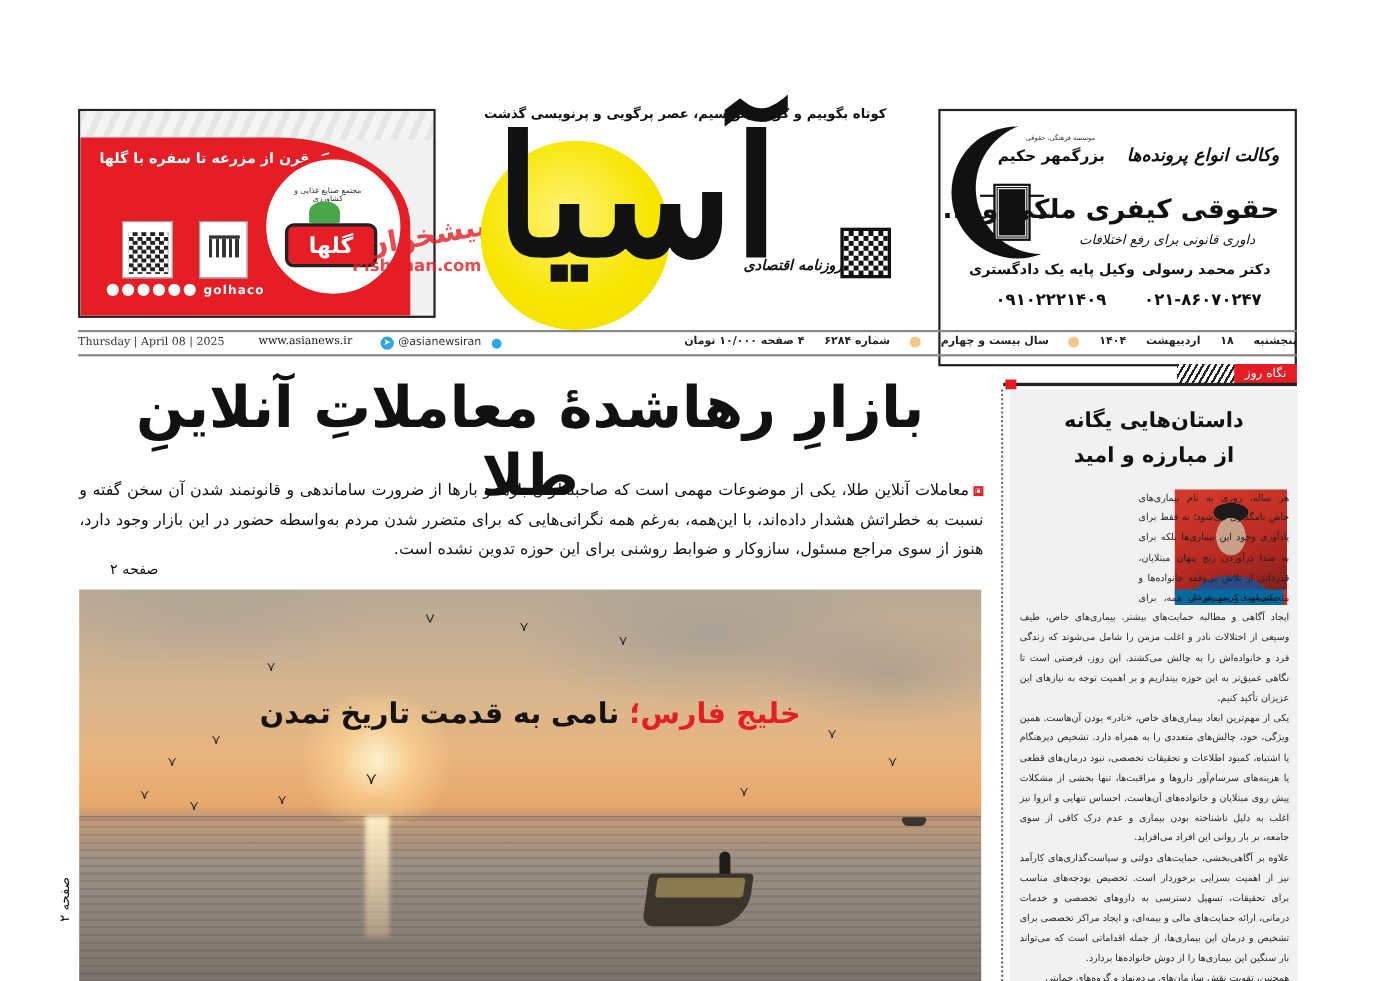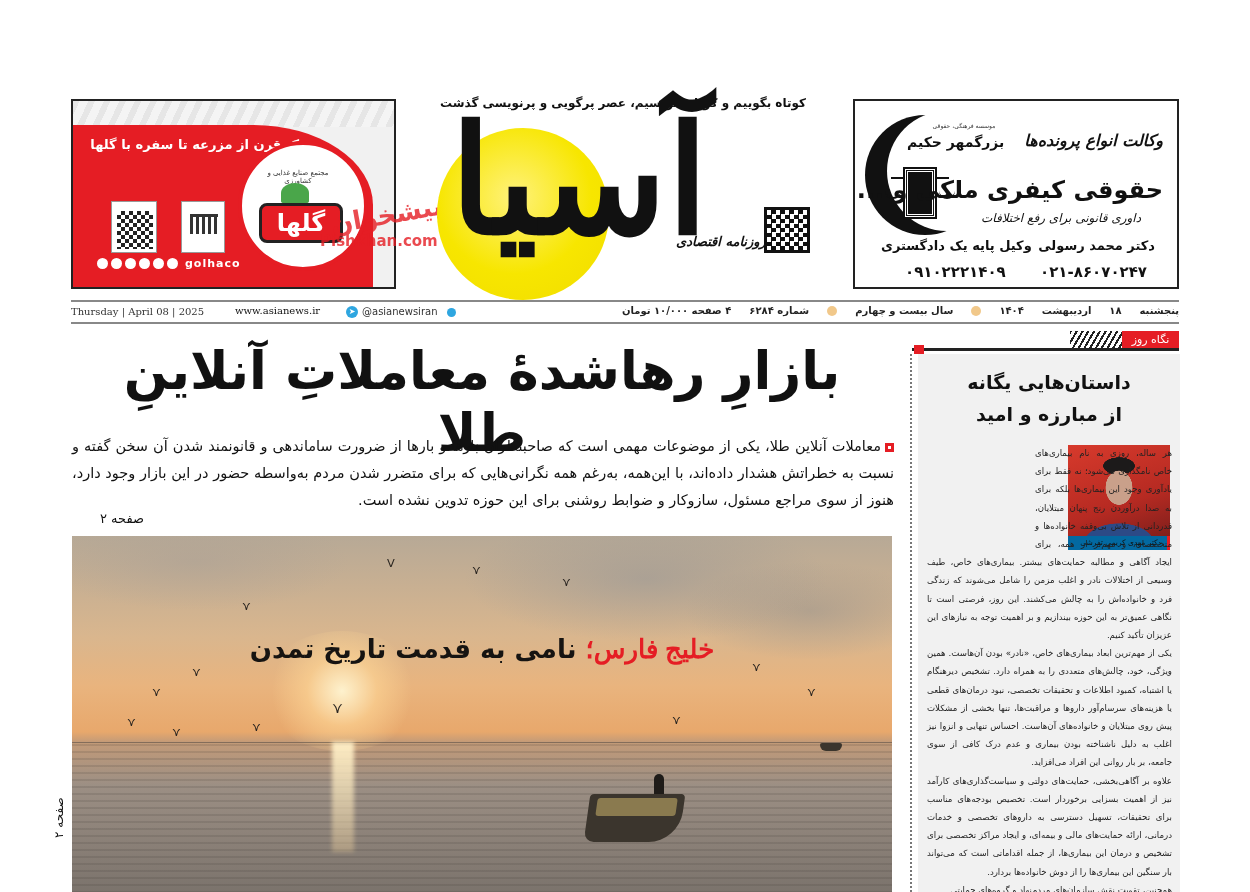--- a/index.html
+++ b/index.html
@@ -10,21 +10,21 @@
   .ad-left {
     position: absolute; left: 71px; top: 99px; width: 325px; height: 190px;
     border: 2px solid #222; background: #f1f1f1; overflow: hidden;
   }
   .ad-left .herbs { position: absolute; left: 0; top: 0; right: 0; height: 26px;
     background: repeating-linear-gradient(115deg, #e6e6e6 0 6px, #f4f4f4 6px 14px); }
   .ad-left .red { position: absolute; left: 0; top: 24px; width: 300px; bottom: 0; background: #e51d24; border-top-right-radius: 120px 80px; }
   .ad-left .slogan { position: absolute; right: 90px; top: 36px; color: #fff; font-weight: bold; font-size: 13px; direction: rtl; }
   .ad-left .circle { position: absolute; left: 165px; top: 40px; width: 130px; height: 130px; border-radius: 50%; background: #fff; border: 4px solid #e51d24; }
   .ad-left .brand-sub { position: absolute; left: 180px; top: 68px; font-size: 7px; direction: rtl; color: #333; width: 90px; text-align: center; }
-  .ad-left .brand { position: absolute; left: 186px; top: 102px; width: 84px; height: 40px; background: #e51d24; color: #fff; border: 3px solid #222; border-radius: 8px; font-weight: bold; font-size: 24px; text-align: center; line-height: 34px; direction: rtl; }
+  .ad-left .brand { position: absolute; left: 186px; top: 102px; width: 84px; height: 40px; background: #e51d24; color: #fff; border: 3px solid #222; border-radius: 8px; font-weight: bold; font-size: 20px; text-align: center; line-height: 34px; direction: rtl; }
   .ad-left .leaf { position: absolute; left: 208px; top: 82px; width: 28px; height: 20px; background: #4aa64a; border-radius: 50% 50% 10% 10%; }
   .ad-left .qr { position: absolute; left: 38px; top: 100px; width: 46px; height: 52px; background: #fff; border: 1px solid #999; }
   .ad-left .qr .q { position: absolute; left: 5px; top: 9px; width: 36px; height: 38px;
     background: repeating-conic-gradient(#222 0 25%, #fff 0 50%) 0 0/8px 8px; }
   .ad-left .unesco { position: absolute; left: 108px; top: 100px; width: 44px; height: 52px; background: #fff; border: 1px solid #999; }
   .ad-left .unesco .col { position: absolute; top: 12px; left: 8px; width: 28px; height: 20px; border-top: 3px solid #333;
     background: repeating-linear-gradient(90deg, #333 0 3px, #fff 3px 6px); }
   .ad-left .social { position: absolute; left: 24px; top: 156px; display: flex; gap: 3px; align-items: center; }
   .ad-left .social span.dot { width: 11px; height: 11px; border-radius: 50%; background: #fff; display: inline-block; }
   .ad-left .social .handle { color: #fff; font-size: 11px; font-weight: bold; margin-left: 4px; letter-spacing: 1px; }
@@ -35,21 +35,21 @@
 
   .tagline { position: absolute; left: 440px; top: 96px; font-size: 12px; font-weight: bold; direction: rtl; color: #111; }
   .sun { position: absolute; left: 437px; top: 128px; width: 172px; height: 172px; border-radius: 50%;
     background: radial-gradient(circle at 45% 40%, #fff27a 0%, #f7e600 55%, #f1dc00 100%); }
   .logo-word { position: absolute; left: 450px; top: 105px; font-family: "DejaVu Serif", serif; font-size: 150px; font-weight: bold; color: #111; direction: rtl; line-height: 1; letter-spacing: -6px; }
   .logo-sub { position: absolute; left: 676px; top: 234px; font-size: 13px; font-style: italic; direction: rtl; font-weight: bold; }
   .logo-qr { position: absolute; left: 764px; top: 207px; width: 46px; height: 46px;
     background: repeating-conic-gradient(#111 0 25%, #fff 0 50%) 0 0/9px 9px; border: 3px solid #111; }
 
   .ad-right {
-    position: absolute; left: 853px; top: 99px; width: 326px; height: 190px; border: 2px solid #222; background: #fff; overflow: hidden;
+    position: absolute; left: 853px; top: 99px; width: 326px; height: 234px; border: 2px solid #222; background: #fff; overflow: hidden;
   }
   .ad-right .crescent { position: absolute; left: 10px; top: 14px; width: 120px; height: 120px; border-radius: 50%; background: #111; }
   .ad-right .crescent::after { content: ""; position: absolute; left: 22px; top: -4px; width: 120px; height: 120px; border-radius: 50%; background: #fff; }
   .ad-right .institute { position: absolute; left: 68px; top: 21px; font-size: 6px; direction: rtl; color: #333; width: 82px; text-align: center; }
   .ad-right .inst-name { position: absolute; left: 52px; top: 33px; font-size: 14px; font-weight: bold; direction: rtl; }
   .ad-right .pillar { position: absolute; left: 50px; top: 68px; width: 30px; height: 48px; background: #111; border: 3px double #fff; outline: 2px solid #111; }
   .ad-right .scale-l, .ad-right .scale-r { position: absolute; top: 90px; width: 16px; height: 8px; border-bottom: 2px solid #111; border-radius: 0 0 8px 8px; }
   .ad-right .scale-l { left: 30px; } .ad-right .scale-r { left: 84px; }
   .ad-right .beam { position: absolute; left: 36px; top: 76px; width: 58px; height: 2px; background: #111; }
   .ad-right .line1 { position: absolute; right: 14px; top: 30px; font-size: 16px; font-weight: bold; font-style: italic; direction: rtl; }
@@ -86,21 +86,21 @@
   .photo .sunglow { position: absolute; left: 190px; top: 95px; width: 160px; height: 120px; border-radius: 50%; background: radial-gradient(circle, rgba(255,245,210,0.95) 0%, rgba(255,215,150,0.6) 35%, transparent 70%); }
   .photo .horizon { position: absolute; left: 0; right: 0; top: 206px; height: 1px; background: rgba(90,80,70,0.6); }
   .photo .reflection { position: absolute; left: 260px; top: 206px; width: 22px; height: 110px; background: linear-gradient(180deg, rgba(255,240,200,0.95), rgba(255,220,160,0.3)); filter: blur(2px); }
   .photo .sea { position: absolute; left: 0; right: 0; top: 208px; bottom: 0; background: repeating-linear-gradient(180deg, rgba(60,55,50,0.15) 0 2px, transparent 2px 7px); }
   .photo .boat { position: absolute; left: 515px; top: 258px; width: 95px; height: 48px; background: #3b352d; border-radius: 4px 4px 30px 10px; transform: skewX(-8deg); }
   .photo .boat::before { content:""; position: absolute; left: 8px; top: 4px; width: 80px; height: 18px; background: #8a7a4f; border-radius: 3px; }
   .photo .fisher { position: absolute; left: 582px; top: 238px; width: 10px; height: 24px; background: #1f1c19; border-radius: 5px 5px 2px 2px; }
   .photo .boat2 { position: absolute; left: 748px; top: 207px; width: 22px; height: 8px; background: #3b352d; border-radius: 2px 2px 6px 6px; }
   .photo .bird { position: absolute; color: #2a2520; font-size: 12px; line-height: 1; }
   .photo .caption { position: absolute; left: 0; right: 0; top: 98px; text-align: center; direction: rtl; font-size: 26px; font-weight: bold; color: #161412; }
-  .photo .caption .red { color: #e51d24; font-family: Liberation Serif, serif; }
+  .photo .caption .red { color: #e51d24; }
   .vertical-ref { position: absolute; left: 52px; top: 838px; font-size: 12px; direction: rtl; transform: rotate(-90deg); transform-origin: left top; white-space: nowrap; }
 
   
   .side-tag { position: absolute; left: 1122px; top: 331px; width: 57px; height: 18px; background: #e51d24; color: #fff; font-size: 11px; direction: rtl; text-align: center; line-height: 18px; }
   .side-hatch { position: absolute; left: 1070px; top: 331px; width: 54px; height: 18px; background: repeating-linear-gradient(120deg, #222 0 2px, #fff 2px 5px); }
   .side-rule { position: absolute; left: 912px; top: 348px; width: 267px; height: 3px; background: #222; }
   .side-rule-dot { position: absolute; left: 914px; top: 345px; width: 10px; height: 9px; background: #e51d24; }
   .side-dashed { position: absolute; left: 910px; top: 354px; width: 0; height: 538px; border-left: 2px dotted #777; }
   .side { position: absolute; left: 918px; top: 354px; width: 262px; height: 648px; background: #f1f1f1; }
   .side .title { position: absolute; left: 0; right: 0; top: 12px; text-align: center; direction: rtl; font-size: 19px; font-weight: bold; line-height: 32px; }

